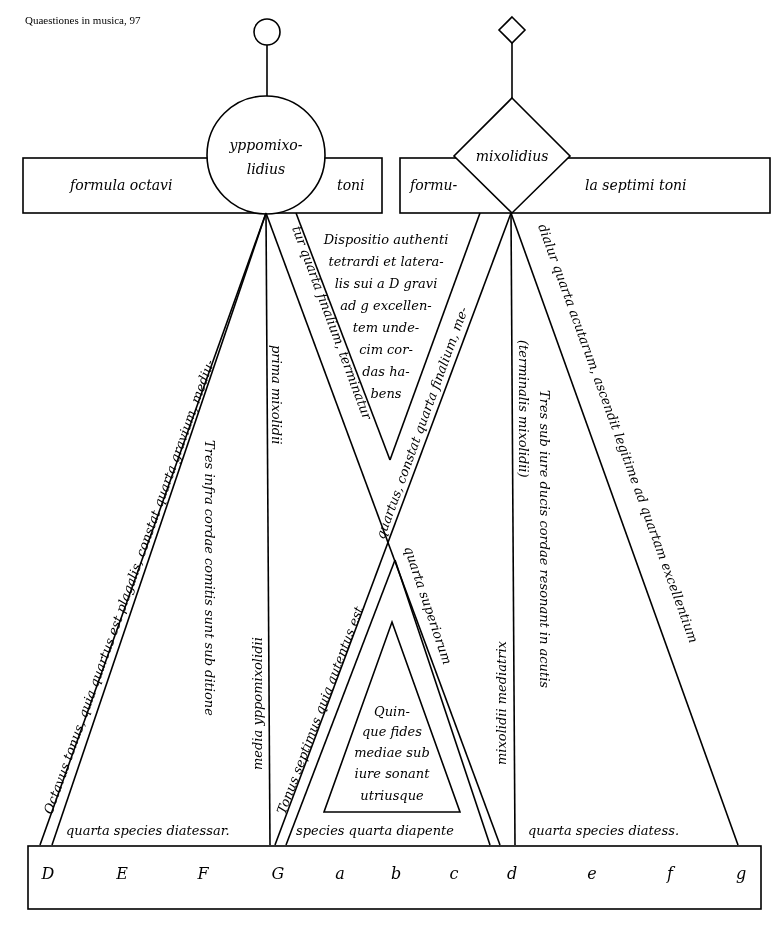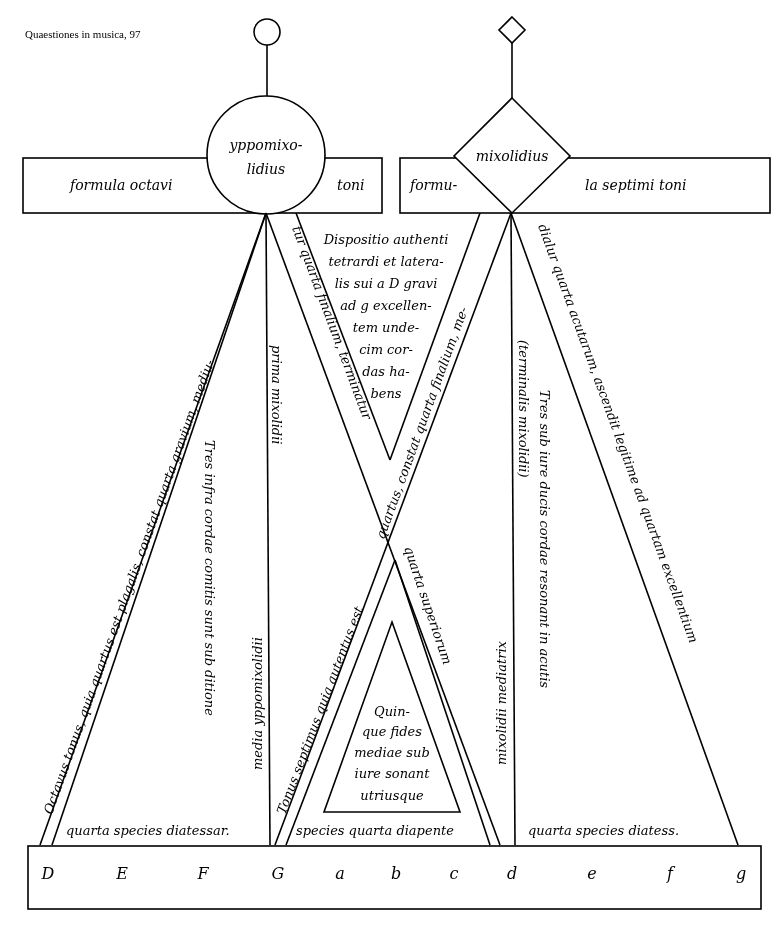--- a/index.html
+++ b/index.html
@@ -1,17 +1,17 @@
 <!DOCTYPE html>
 <html><head>
 <meta charset="utf-8">
 <style>
   html, body { margin:0; padding:0; background:#ffffff; }
   body { width:783px; height:928px; position:relative; overflow:hidden; font-family:"DejaVu Serif", serif; color:#000; }
-  .caption { position:absolute; left:25px; top:28px; font-family:"Liberation Serif", serif; font-size:11px; }
+  .caption { position:absolute; left:25px; top:14px; font-family:"Liberation Serif", serif; font-size:11px; }
   svg { position:absolute; left:0; top:0; }
   .it { font-family:"DejaVu Serif", serif; font-style:italic; fill:#000; }
   .box-label { font-size:14px; }
   .band { font-size:13px; }
   .note { font-size:13px; }
   .notes { font-size:16px; }
 </style>
 </head>
 <body>
 

